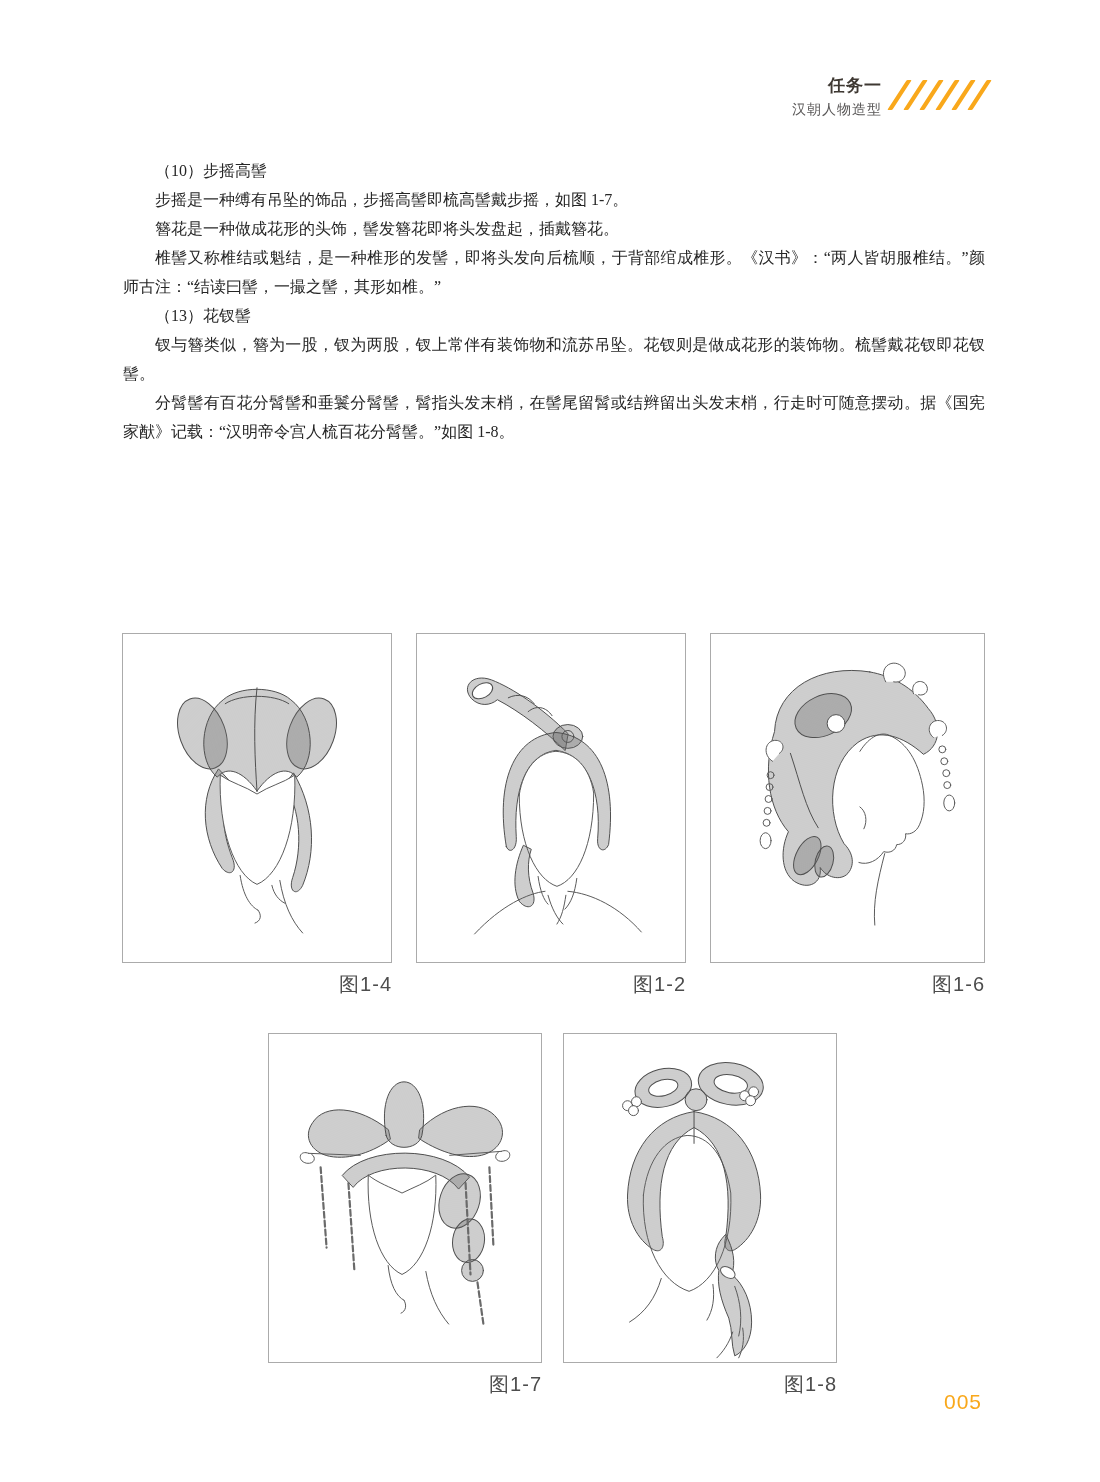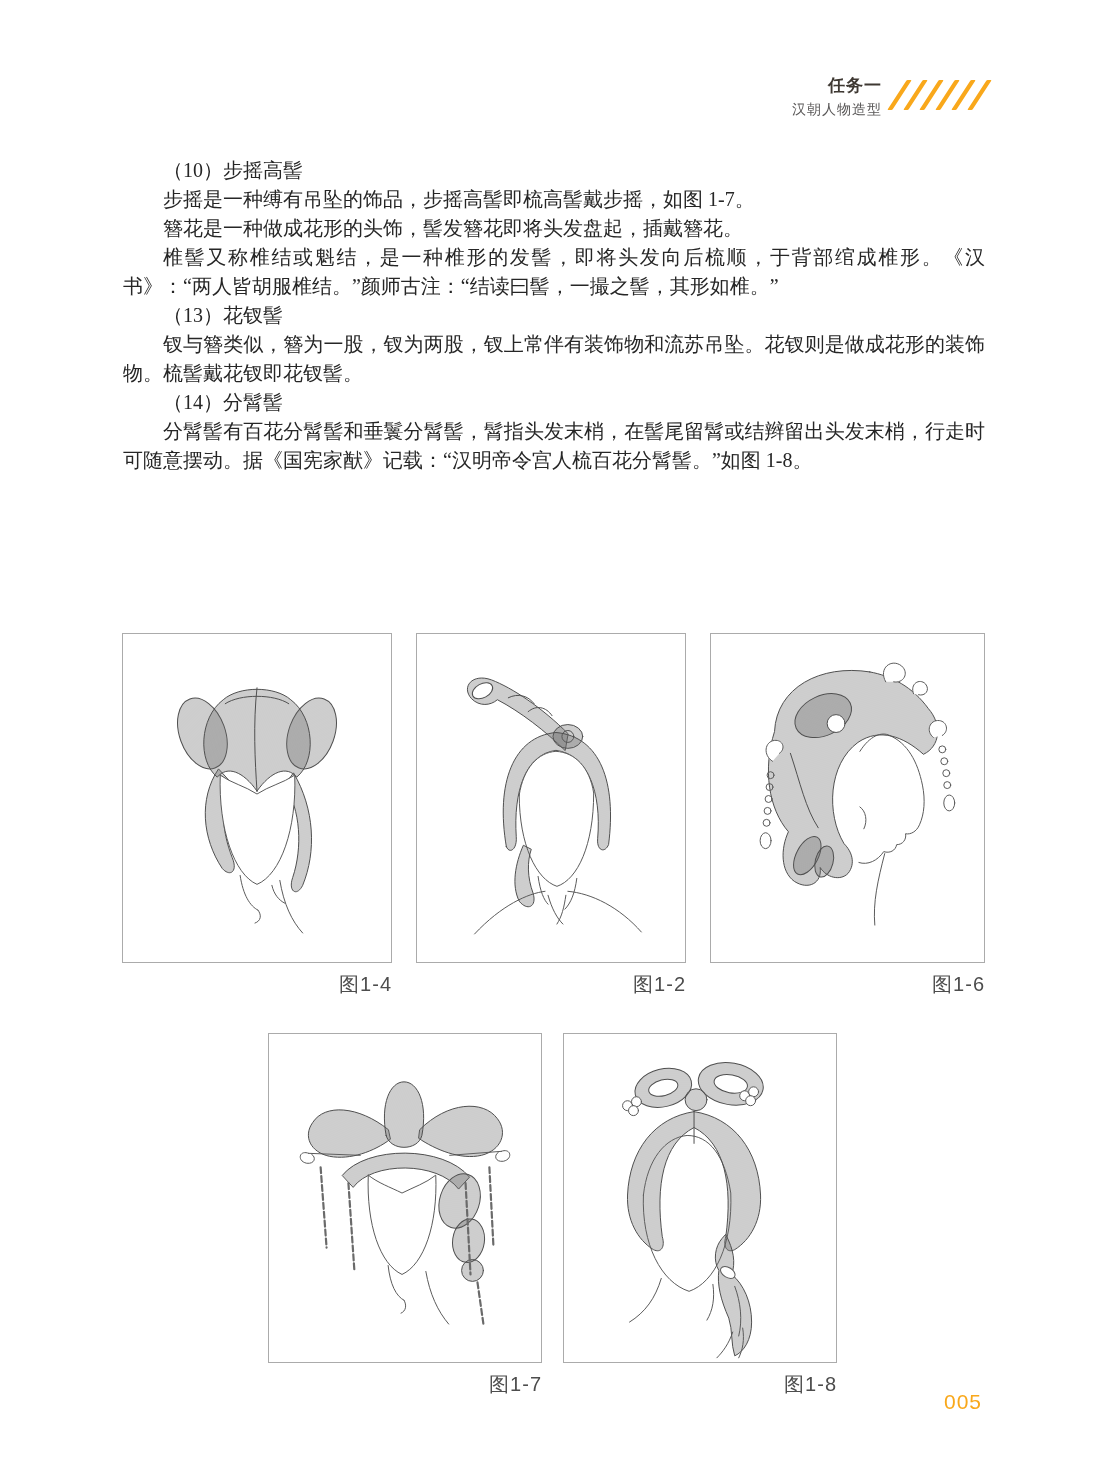--- a/index.html
+++ b/index.html
@@ -9,21 +9,21 @@
   }
   
   .header-text{position:absolute;top:76px;left:650px;width:232px;text-align:right;
     font-family:"Liberation Sans",sans-serif;line-height:1.2;}
   .task-label{font-size:17px;font-weight:bold;color:#3e3832;letter-spacing:1px;}
   .task-title{font-size:14px;color:#595757;margin-top:5px;letter-spacing:1px;}
   .slashes{position:absolute;left:897px;top:80px;display:flex;}
   .slash{width:5px;height:30px;background:#F9A81B;transform:skewX(-33deg);margin-right:11px;border-radius:1px;}
   
   .text-block{position:absolute;left:123px;top:156px;width:862px;
-    font-size:20px;line-height:29px;text-align:justify;text-justify:inter-ideograph;}
+    font-size:16px;line-height:29px;text-align:justify;text-justify:inter-ideograph;}
   .text-block p{margin:0;text-indent:2em;}
   
   .panel{position:absolute;border:1px solid #ababab;background:#ffffff;box-sizing:border-box;}
   .panel svg{width:100%;height:100%;display:block;}
   .fig-caption{position:absolute;font-family:"Liberation Sans",sans-serif;
     font-size:20px;color:#4d4d4d;text-align:right;letter-spacing:1px;}
   #p14{left:122px;top:633px;width:270px;height:330px;}
   #p15{left:416px;top:633px;width:270px;height:330px;}
   #p16{left:710px;top:633px;width:275px;height:330px;}
   #p17{left:268px;top:1033px;width:274px;height:330px;}
@@ -69,21 +69,20 @@
     <div class="slash"></div>
   </div>
 
   <div class="text-block">
     <p>（10）步摇高髻</p>
     <p>步摇是一种缚有吊坠的饰品，步摇高髻即梳高髻戴步摇，如图 1-7。</p>
     <p>簪花是一种做成花形的头饰，髻发簪花即将头发盘起，插戴簪花。</p>
     <p>椎髻又称椎结或魁结，是一种椎形的发髻，即将头发向后梳顺，于背部绾成椎形。《汉书》：“两人皆胡服椎结。”颜师古注：“结读曰髻，一撮之髻，其形如椎。”</p>
     <p>（13）花钗髻</p>
     <p>钗与簪类似，簪为一股，钗为两股，钗上常伴有装饰物和流苏吊坠。花钗则是做成花形的装饰物。梳髻戴花钗即花钗髻。</p>
-    <p>（14）分髾髻</p>
     <p>分髾髻有百花分髾髻和垂鬟分髾髻，髾指头发末梢，在髻尾留髾或结辫留出头发末梢，行走时可随意摆动。据《国宪家猷》记载：“汉明帝令宫人梳百花分髾髻。”如图 1-8。</p>
   </div>
 
   <div class="panel" id="p14">
     <svg viewBox="0 0 270 330">
       <g stroke="#4f4f4f" stroke-width="1" fill="none" stroke-linecap="round">
         <path fill="url(#h2)" d="M96,136 C76,166 80,206 100,236 C108,245 116,239 110,225 C99,197 98,168 107,148 Z"></path>
         <path fill="url(#h1)" d="M172,140 C193,176 195,219 181,253 C175,265 166,259 171,245 C181,215 179,177 163,152 Z"></path>
         <ellipse fill="url(#h2)" cx="80" cy="100" rx="23" ry="37" transform="rotate(-20 80 100)"></ellipse>
         <ellipse fill="url(#h1)" cx="190" cy="100" rx="23" ry="37" transform="rotate(20 190 100)"></ellipse>

